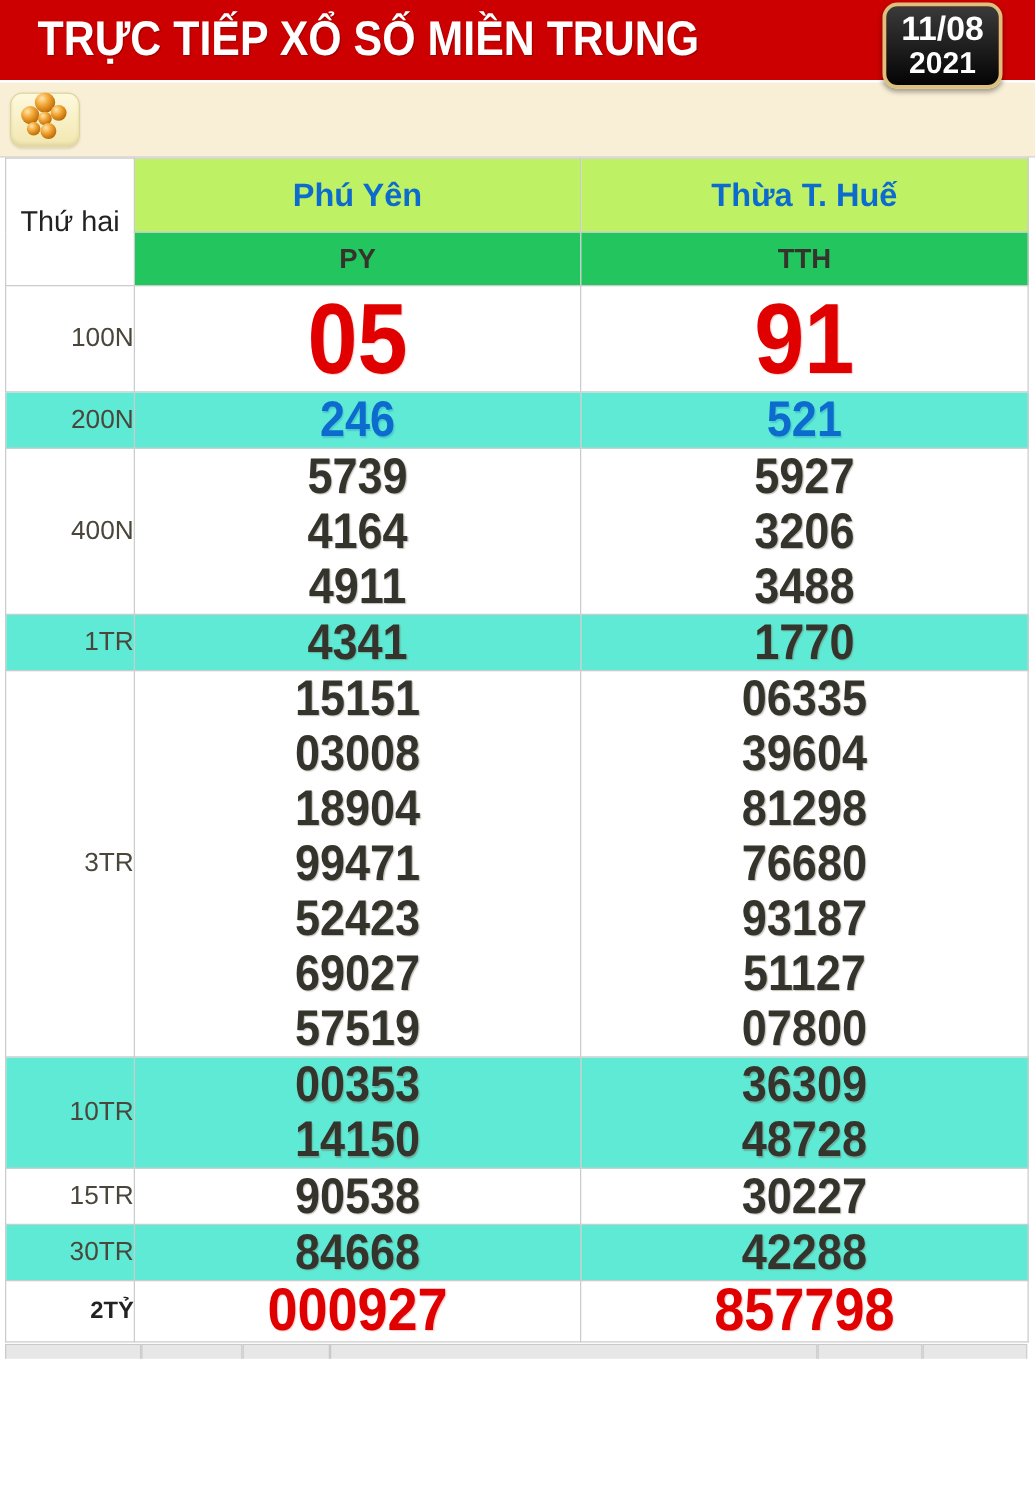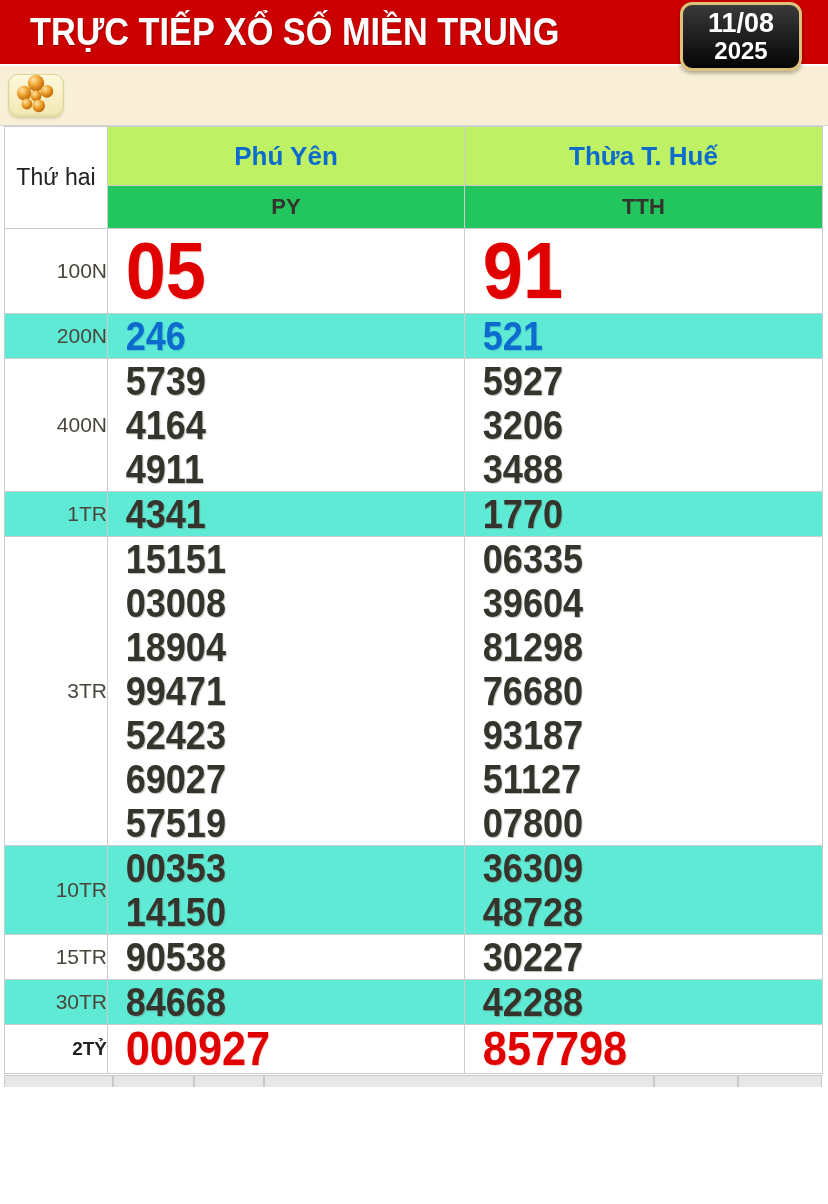--- a/index.html
+++ b/index.html
@@ -15,21 +15,21 @@
     position:relative; height:64px; background:#cc0000;
     display:flex; align-items:center;
   }
   .page-title {
     margin:0 0 0 30px; color:#ffffff; font-weight:bold;
     font-size:39px; line-height:64px; white-space:nowrap;
     transform:scaleX(0.88); transform-origin:left center;
     text-shadow:1px 1px 1px rgba(0,0,0,.25);
   }
   .date-badge {
-    position:absolute; top:2px; right:26px; width:122px; z-index:5;
+    position:absolute; top:2px; right:26px; width:96px; z-index:5;
     background:linear-gradient(#3a3a3a,#040404);
     border:3px solid #dcc07c; border-radius:12px;
     color:#fff; text-align:center; padding:3px 10px 4px;
     box-shadow:0 2px 4px rgba(0,0,0,.35);
   }
   .date-dm   { display:block; font-size:27px; font-weight:bold; line-height:30px; }
   .date-line { height:2px; background:#fff; width:70%; margin:1px auto 2px; }
   .date-year { display:block; font-size:24px; font-weight:bold; line-height:26px; }
 
   .thin-gap { height:2px; background:#ffffff; }
@@ -70,21 +70,21 @@
   }
   .code-cell {
     height:43px; text-align:center; background:#22c55e;
     font-size:22px; font-weight:bold; color:#35342c;
   }
   .prize-label {
     text-align:right; font-size:21px; color:#4a463c;
   }
   .prize-label.big { font-weight:bold; font-size:19px; color:#222222; }
 
-  td.values { padding:7px 0; }
+  td.values { text-align:center; padding:7px 0; }
   .num {
     font-weight:bold; color:#35342c;
     font-size:40px; line-height:44px;
     transform:scaleX(0.9); transform-origin:center;
     text-shadow:1px 1px 1px rgba(110,110,100,.45);
   }
   .num.v-blue      { color:#0d6bce; text-shadow:1px 1px 1px rgba(13,107,206,.25); }
   .num.v-red       { color:#e10000; font-size:48px; line-height:48px; text-shadow:1px 1px 1px rgba(200,0,0,.2); }
   .num.v-large-red { color:#e10000; font-size:80px; line-height:84px; text-shadow:1px 1px 1px rgba(200,0,0,.2); }
 
@@ -104,21 +104,21 @@
   .stats-sliver .cell:nth-child(6){ flex:0 0 84px;  }
 </style>
 </head>
 <body>
 
 <div class="red-bar">
   <h1 class="page-title">TRỰC TIẾP XỔ SỐ MIỀN TRUNG</h1>
   <div class="date-badge">
     <span class="date-dm">11/08</span>
     <span class="date-line"></span>
-    <span class="date-year">2025</span>
+    <span class="date-year">2021</span>
   </div>
 </div>
 <div class="thin-gap"></div>
 
 <div class="cream-bar">
   <div class="balls-button">
     <span>
       <svg width="44" height="40" viewBox="0 0 48 44">
         <defs>
           <radialGradient id="ball" cx="35%" cy="30%" r="75%">

